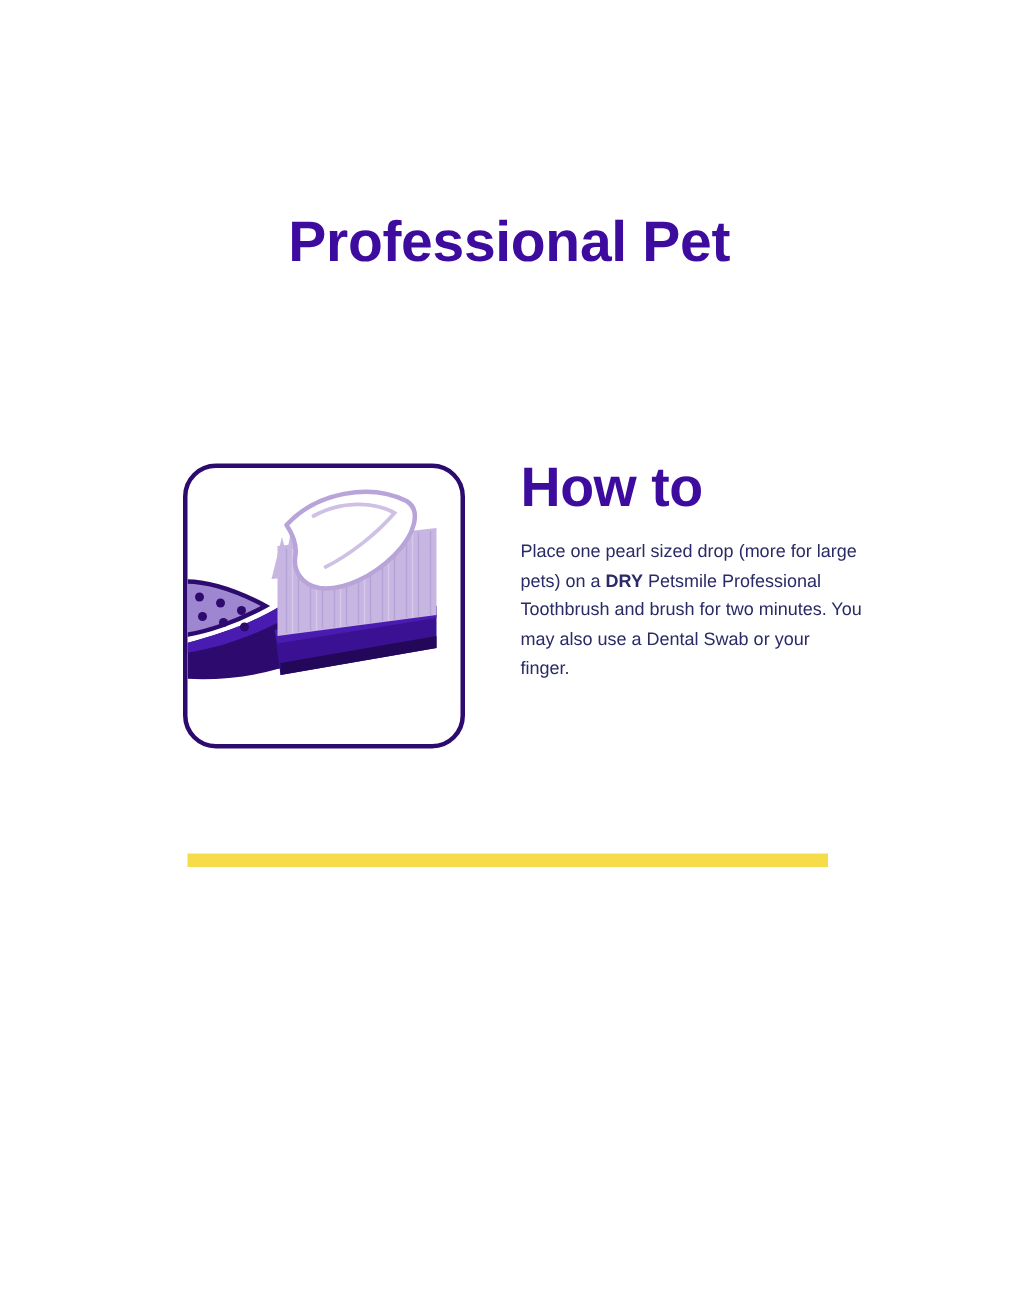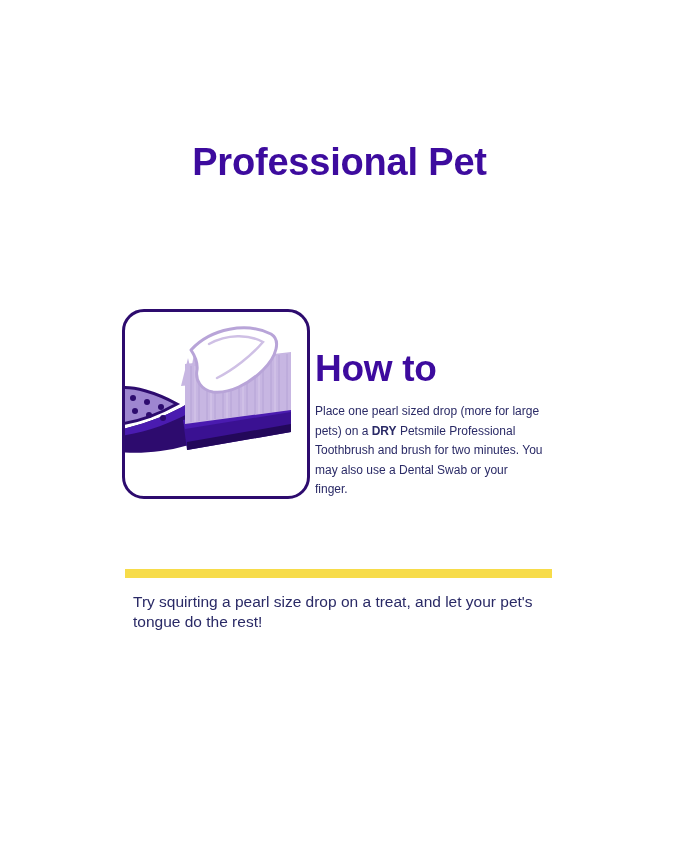--- a/index.html
+++ b/index.html
@@ -50,24 +50,23 @@
     border: 3px solid #2d0b6e;
     border-radius: 22px;
     box-sizing: border-box;
     background: #ffffff;
     overflow: hidden;
   }
   .icon-box svg { display: block; }
 
   .howto-text {
     position: absolute;
-    left: 193px;
+    left: 225px;
     top: -5px;
     width: 232px;
-    margin-top: 44px;
   }
   .howto-heading {
     color: #3d0b9e;
     font-size: 37px;
     font-weight: bold;
     line-height: 42px;
     letter-spacing: -0.3px;
     margin: 0 0 12px 0;
   }
   .howto-body {
@@ -184,16 +183,15 @@
     <div class="howto-text">
       <div class="howto-heading">How to</div>
       <p class="howto-body"><span>Place one pearl sized drop (more for large pets) on a </span><span class="b">DRY</span><span> Petsmile Professional Toothbrush and brush for two minutes. You may also use a Dental Swab or your finger.</span></p>
     </div>
 
   </div>
 
   <div class="divider"></div>
 
   <div class="protip-section">
-    <p class="protip-body">Try squirting a pearl size drop on a treat, and let your pet's tongue do the rest!</p>
   </div>
 
 </div>
 
 </body></html>

